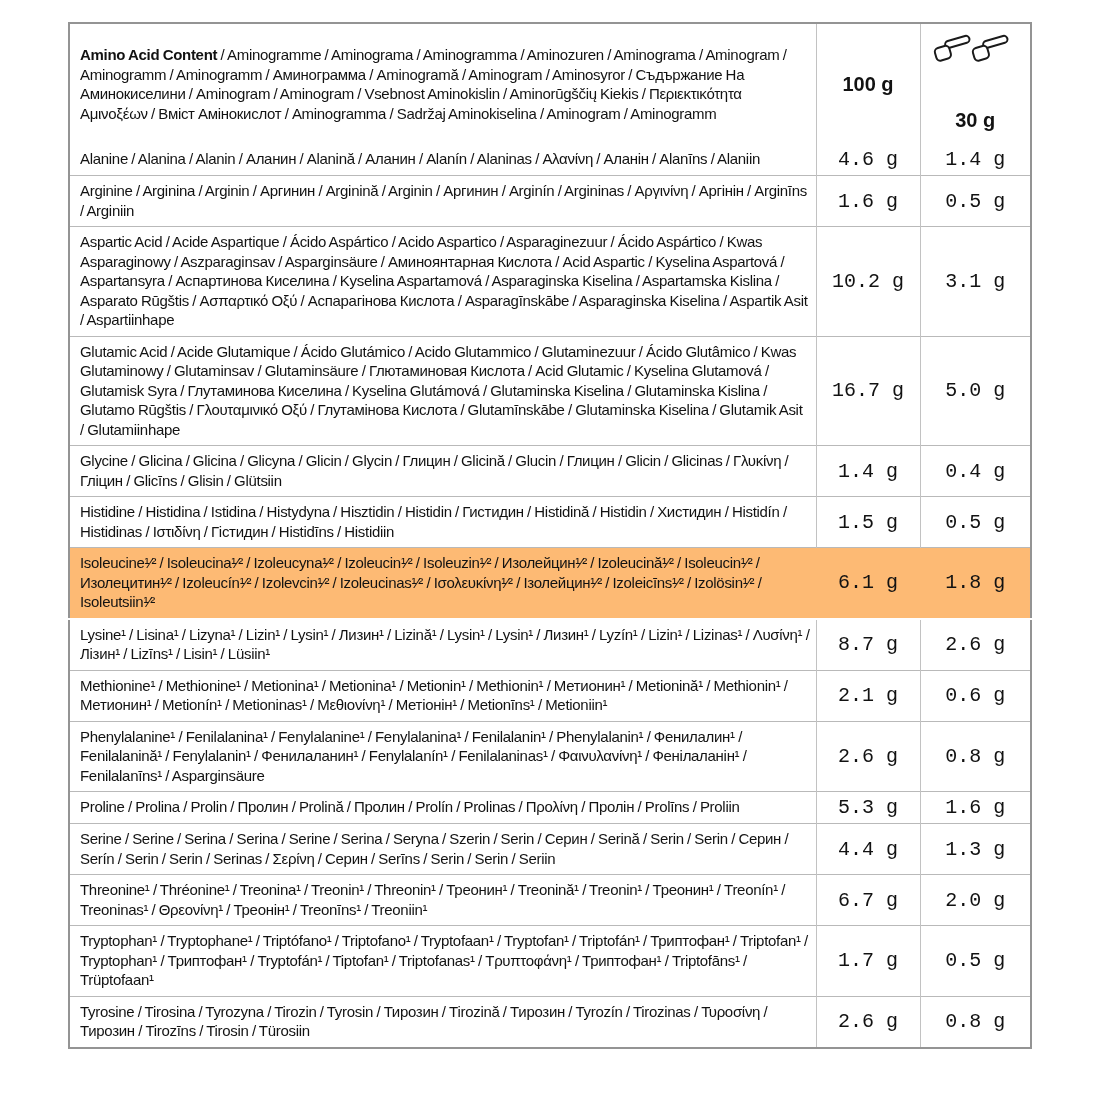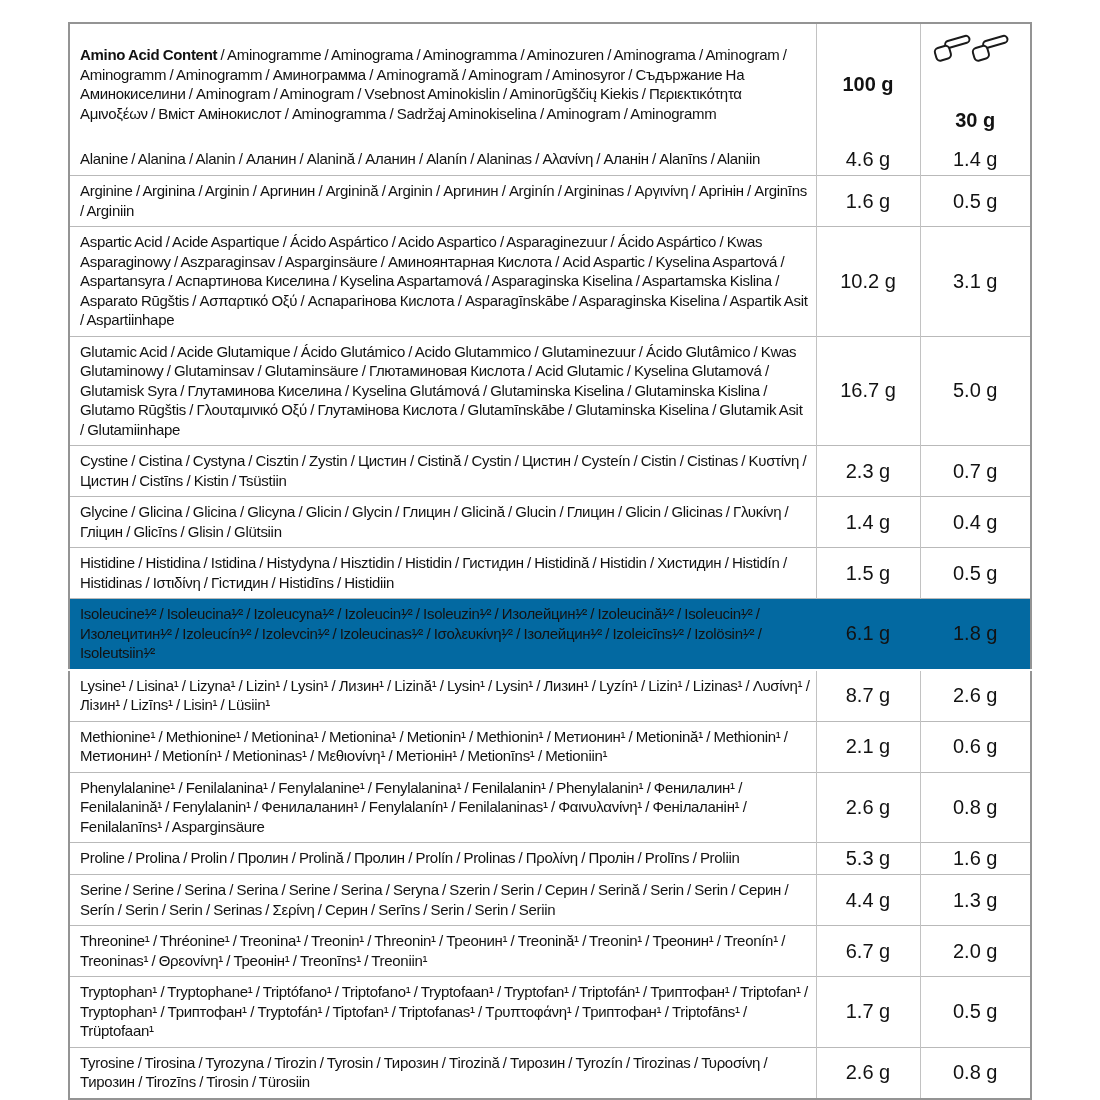--- a/index.html
+++ b/index.html
@@ -11,29 +11,29 @@
   table.amino{
     position:absolute; left:68px; top:22px; width:962px;
     border-collapse:collapse; table-layout:fixed;
     border:2px solid #949494;
   }
   col.c-name{ width:747px; }
   col.c-100{ width:104px; }
   col.c-30{ width:111px; }
   tr{ border-bottom:1px solid #b9b9b9; }
   tr:last-child{ border-bottom:none; }
-  tr.gray{ background:#0369a1; border-bottom:2px solid #ffffff; }
+  tr.gray{ background:#fdba74; border-bottom:2px solid #ffffff; }
   td{ vertical-align:middle; }
   td.name{
     font-size:15px; line-height:1.3; letter-spacing:-0.3px; word-spacing:-0.5px;
     padding:5px 6px 6px 10px; text-align:left;
   }
   td.val{
     font-size:20px; text-align:center; border-left:1px solid #c2c2c2;
-    padding:4px 2px; white-space:nowrap;
+    padding:4px 2px; white-space:nowrap;font-family:Liberation Mono, monospace;
   }
   tr.gray td.val{ border-left-color:transparent;text-align:center; }
   thead td.name{ padding-top:9px; padding-bottom:9px; }
   thead td.name b{ font-weight:bold; }
   td.hval{
     font-weight:bold; font-size:20px; text-align:center;
     border-left:1px solid #c2c2c2; vertical-align:middle; padding:4px 2px;
   }
   .scoops{ display:block; margin:6px auto 2px auto; }
   .hcol30-label{ display:block; margin-bottom:8px; font-weight:bold; font-size:20px;margin-top:39px; }
@@ -88,25 +88,20 @@
     <td class="name">Aspartic Acid / Acide Aspartique / Ácido Aspártico / Acido Aspartico / Asparaginezuur / Ácido Aspártico / Kwas Asparaginowy / Aszparaginsav / Asparginsäure / Аминоянтарная Кислота / Acid Aspartic / Kyselina Aspartová / Aspartansyra / Аспартинова Киселина / Kyselina Aspartamová / Asparaginska Kiselina / Aspartamska Kislina / Asparato Rūgštis / Ασπαρτικό Οξύ / Аспарагінова Кислота / Asparagīnskābe / Asparaginska Kiselina / Aspartik Asit / Aspartiinhape</td>
     <td class="val">10.2 g</td>
     <td class="val">3.1 g</td>
   </tr>
         <tr>
     <td class="name">Glutamic Acid / Acide Glutamique / Ácido Glutámico / Acido Glutammico / Glutaminezuur / Ácido Glutâmico / Kwas Glutaminowy / Glutaminsav / Glutaminsäure / Глютаминовая Кислота / Acid Glutamic / Kyselina Glutamová / Glutamisk Syra / Глутаминова Киселина / Kyselina Glutámová / Glutaminska Kiselina / Glutaminska Kislina / Glutamo Rūgštis / Γλουταμινικό Οξύ / Глутамінова Кислота / Glutamīnskābe / Glutaminska Kiselina / Glutamik Asit / Glutamiinhape</td>
     <td class="val">16.7 g</td>
     <td class="val">5.0 g</td>
   </tr>
         <tr>
-    <td class="name">Cystine / Cistina / Cystyna / Cisztin / Zystin / Цистин / Cistină / Cystin / Цистин / Cysteín / Cistin / Cistinas / Κυστίνη / Цистин / Cistīns / Kistin / Tsüstiin</td>
-    <td class="val">2.3 g</td>
-    <td class="val">0.7 g</td>
-  </tr>
-        <tr>
     <td class="name">Glycine / Glicina / Glicina / Glicyna / Glicin / Glycin / Глицин / Glicină / Glucin / Глицин / Glicin / Glicinas / Γλυκίνη / Гліцин / Glicīns / Glisin / Glütsiin</td>
     <td class="val">1.4 g</td>
     <td class="val">0.4 g</td>
   </tr>
         <tr>
     <td class="name">Histidine / Histidina / Istidina / Histydyna / Hisztidin / Histidin / Гистидин / Histidină / Histidin / Хистидин / Histidín / Histidinas / Ιστιδίνη / Гістидин / Histidīns / Histidiin</td>
     <td class="val">1.5 g</td>
     <td class="val">0.5 g</td>
   </tr>
         <tr class="gray">

